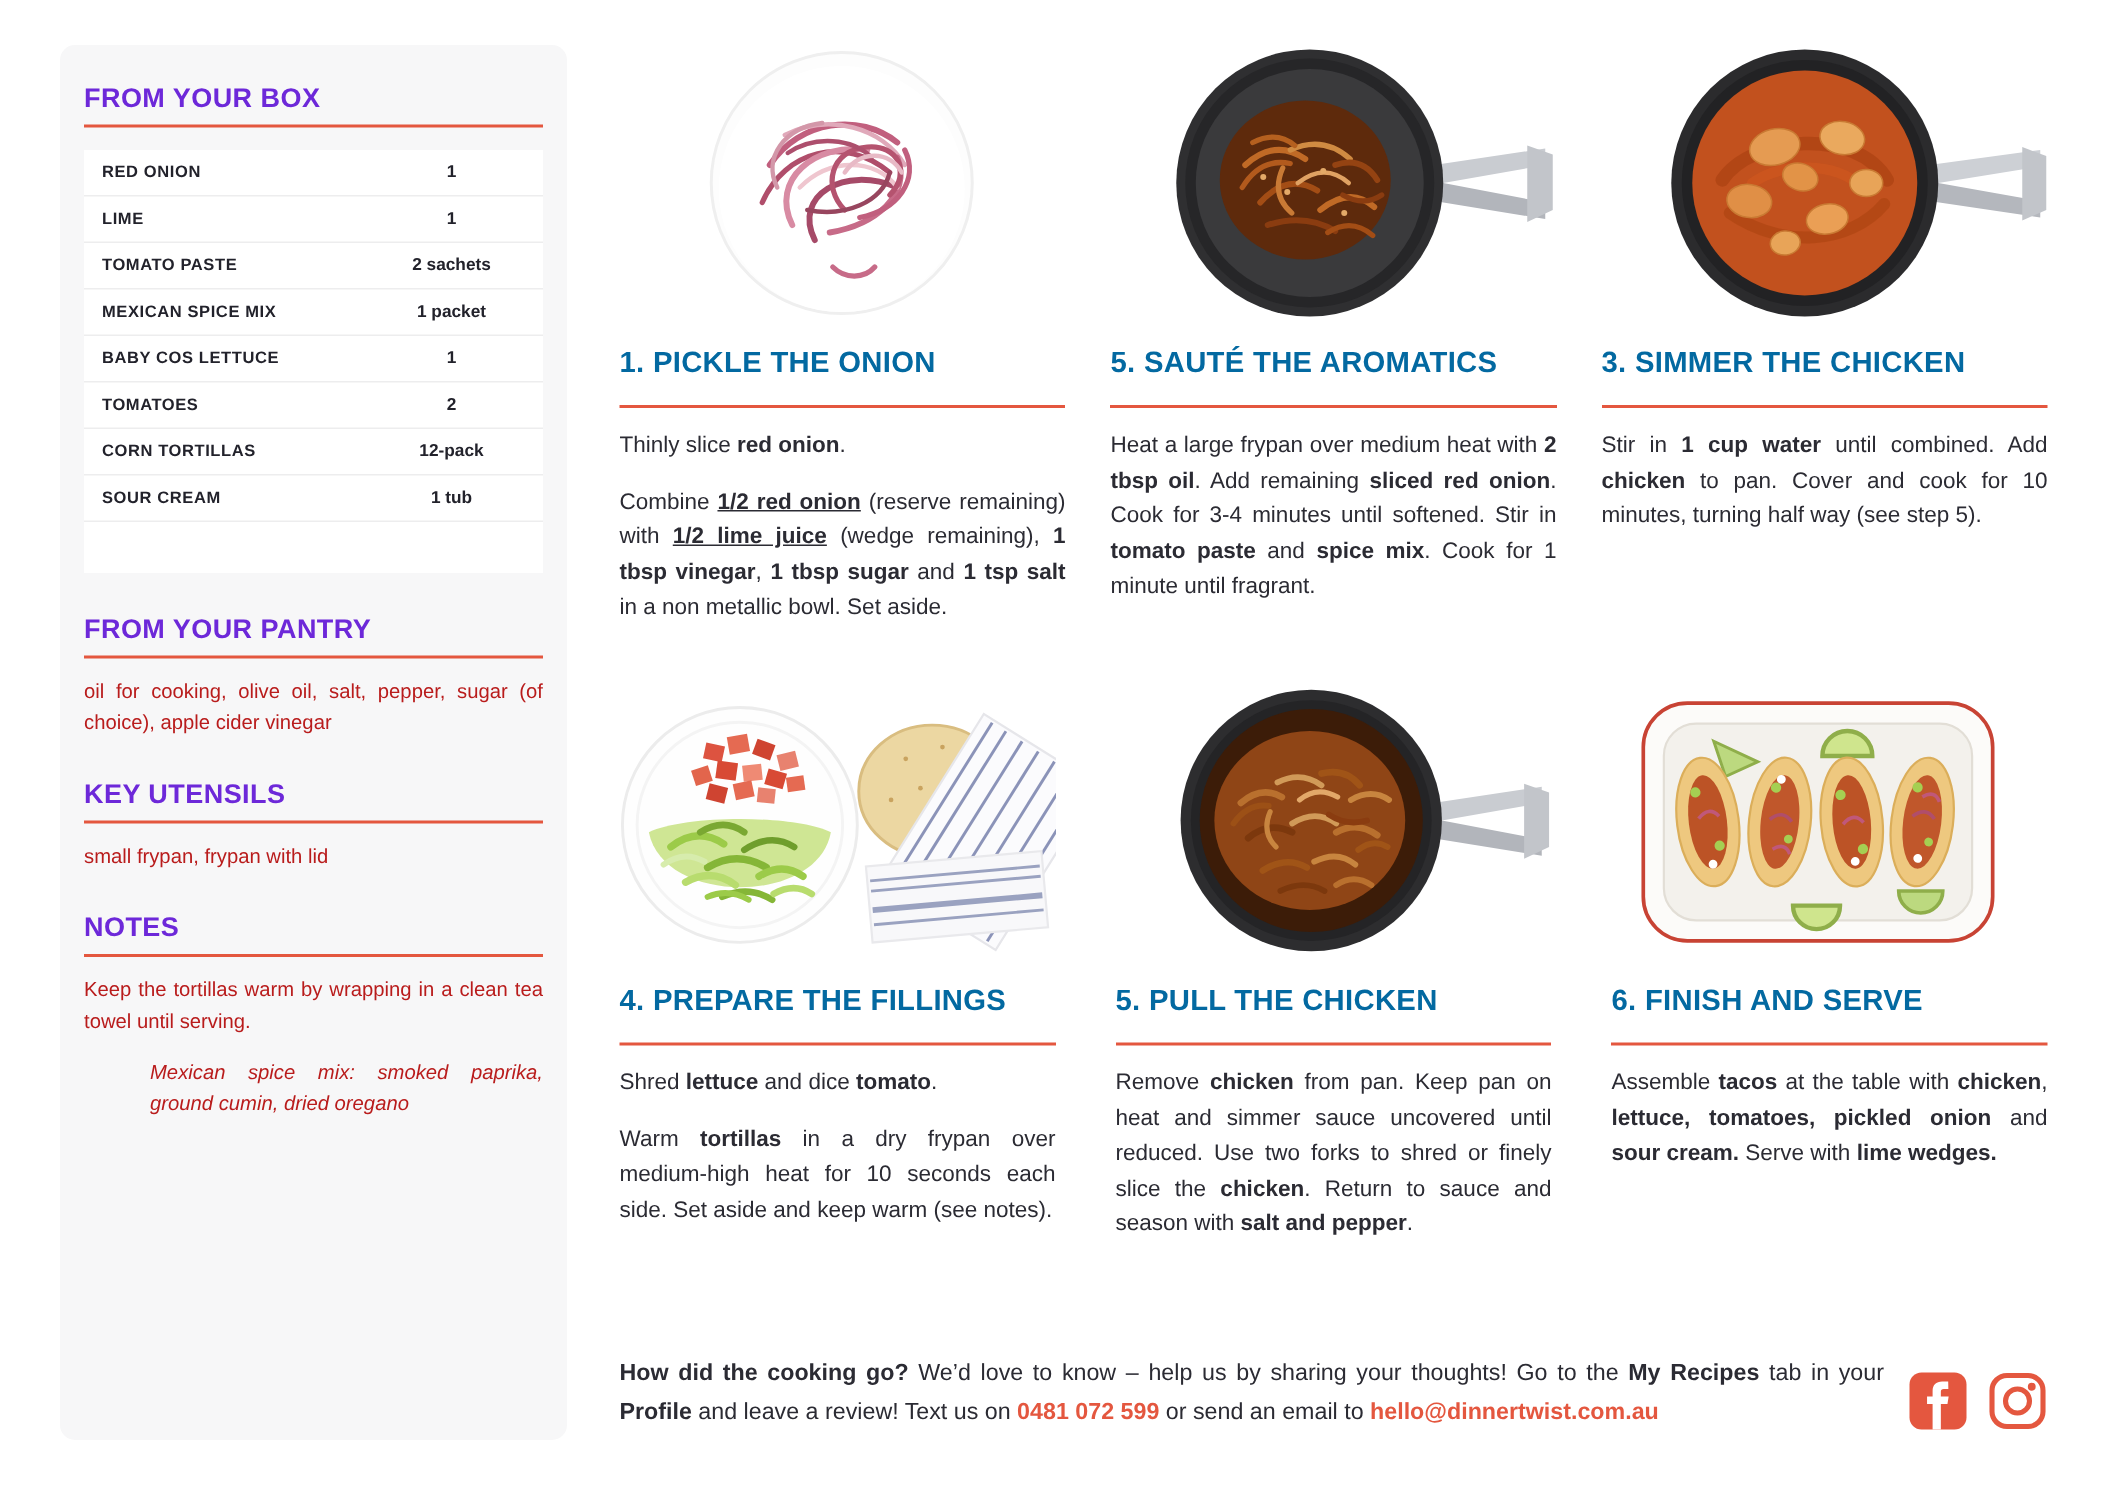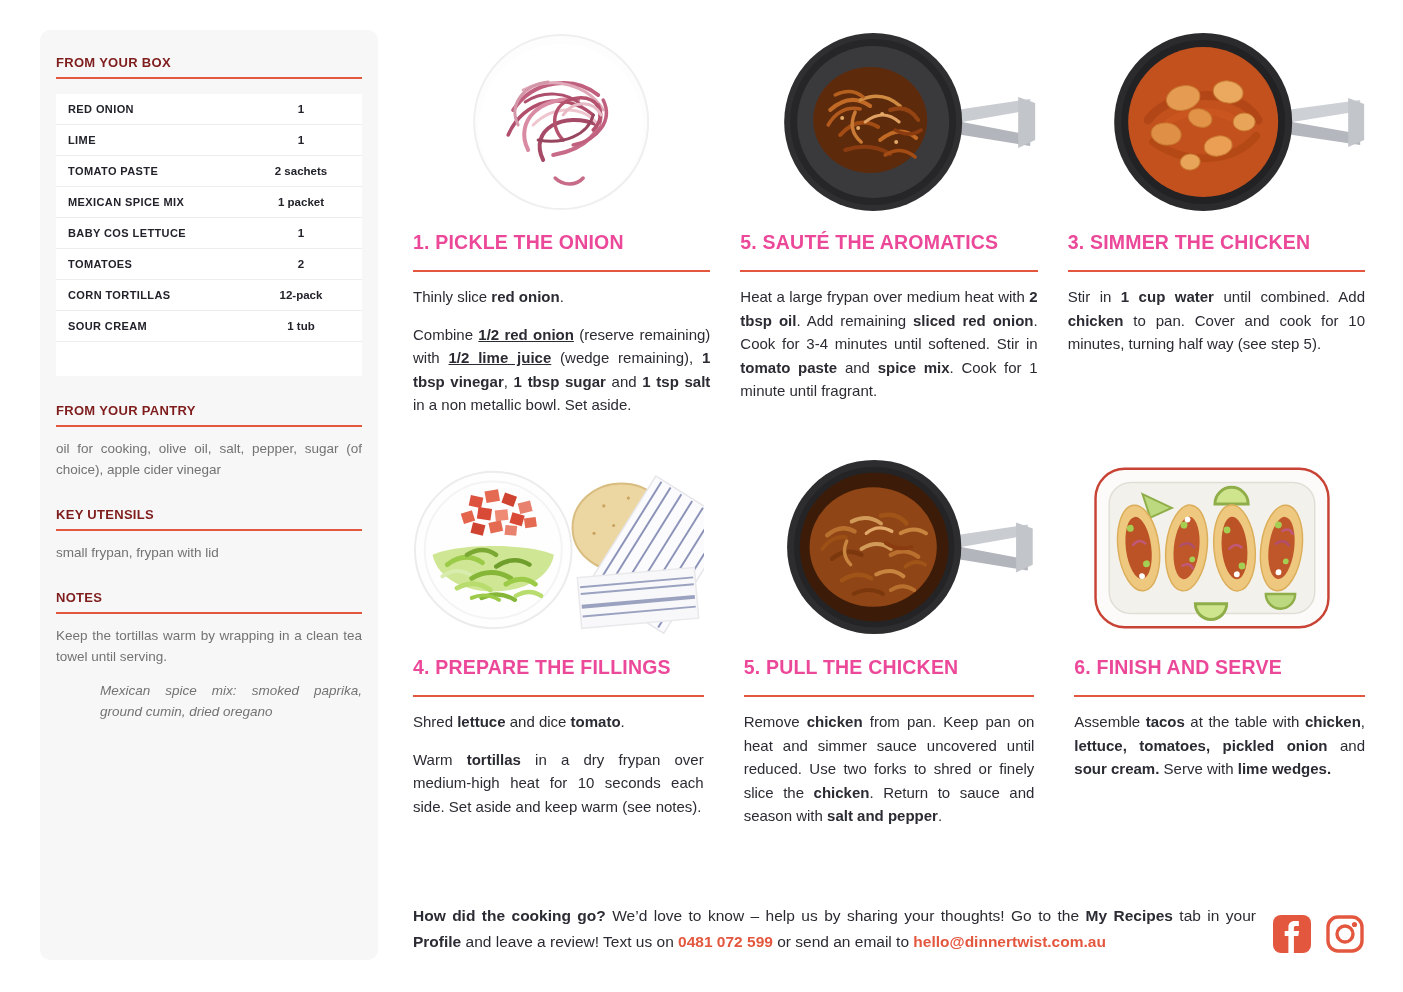--- a/index.html
+++ b/index.html
@@ -2,42 +2,42 @@
 <html><head>
 <meta charset="utf-8">
 <style>
   html,body{margin:0;padding:0;background:#ffffff;}
   body{font-family:"Liberation Sans",sans-serif;color:#2b2b33;}
   .page{position:relative;width:1403px;height:992px;background:#fff;overflow:hidden;}
 
   
   .sidebar{position:absolute;left:40px;top:30px;width:338px;height:930px;
     background:#f7f7f8;border-radius:10px;padding:25px 16px;box-sizing:border-box;}
-  .side-h{font-size:13px;font-weight:700;letter-spacing:.3px;color:#7f1d1d;}
+  .side-h{font-size:18px;font-weight:700;letter-spacing:.3px;color:#6d28d9;}
   .rule{height:2px;background:#e4573f;margin-top:7px;}
   .box-table{background:#ffffff;margin-top:15px;padding-bottom:34px;}
   .box-row{display:flex;align-items:center;padding:9px 6px 9px 12px;
     border-bottom:1px solid #ededee;font-weight:700;color:#22222b;}
   .box-row .lbl{flex:1;font-size:11px;letter-spacing:.4px;}
   .box-row .qty{width:110px;text-align:center;font-size:11.5px;}
   .side-section{margin-top:27px;}
-  .side-text{font-size:13.5px;line-height:21px;text-align:justify;margin-top:11px;color:#737373;}
+  .side-text{font-size:13.5px;line-height:21px;text-align:justify;margin-top:11px;color:#b91c1c;}
   .side-text + .side-text{margin-top:13px;margin-left:44px;}
   .i{font-style:italic;}
   .b{font-weight:700;}
   .u{text-decoration:underline;}
 
   
   .row{position:absolute;left:413px;width:952px;display:grid;
     grid-template-columns:repeat(3,1fr);column-gap:30px;}
   .row1{top:30px;}
   .row2{top:455px;gap:40px;}
   .photo{height:185px;margin-bottom:10px;}
   .photo svg{width:100%;height:185px;display:block;}
-  .step-title{color:#ec4899;font-size:19.5px;font-weight:700;letter-spacing:.2px;}
+  .step-title{color:#0369a1;font-size:19.5px;font-weight:700;letter-spacing:.2px;}
   .step-rule{height:2px;background:#e4573f;margin-top:9px;margin-bottom:13px;}
   .step p{font-size:15px;line-height:23.5px;text-align:justify;margin:0 0 14px;}
 
   
   .footer{position:absolute;left:413px;top:903px;width:952px;display:flex;align-items:flex-end;}
   .footer-text{width:843px;font-size:15.5px;line-height:25.5px;text-align:justify;color:#2b2b33;}
   .social{margin-left:auto;display:flex;gap:13px;align-items:center;padding-top:11px;}
   .social-btn{width:40px;height:40px;cursor:pointer;}
   .social-btn svg{width:40px;height:40px;display:block;}
 </style>

